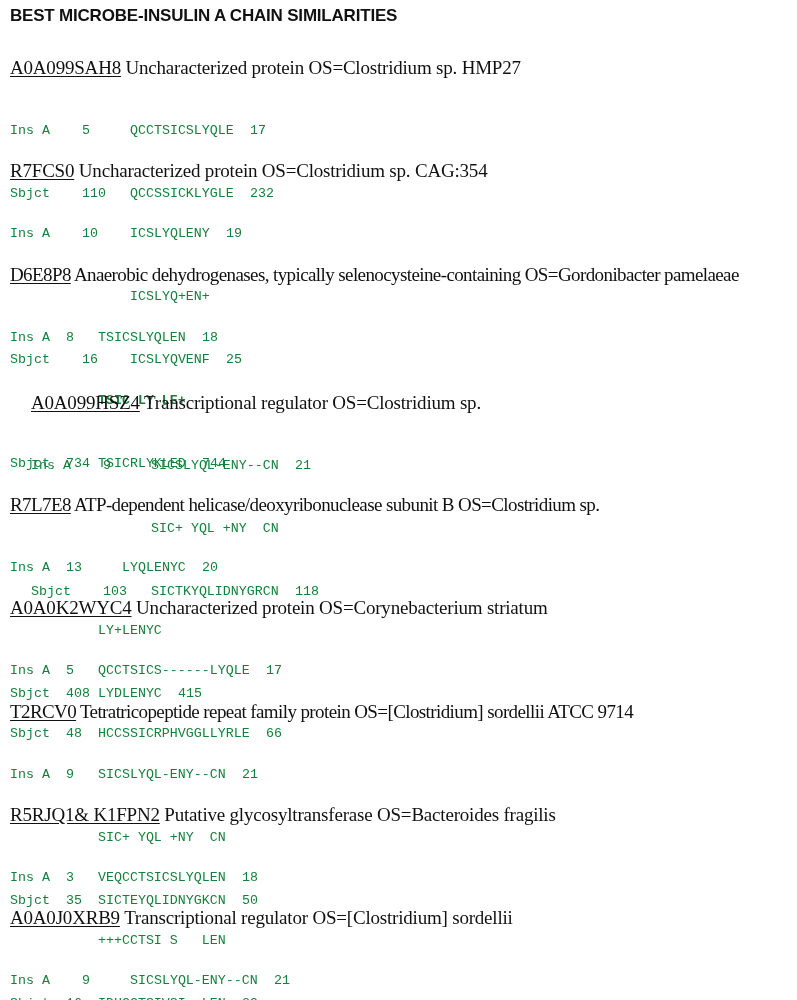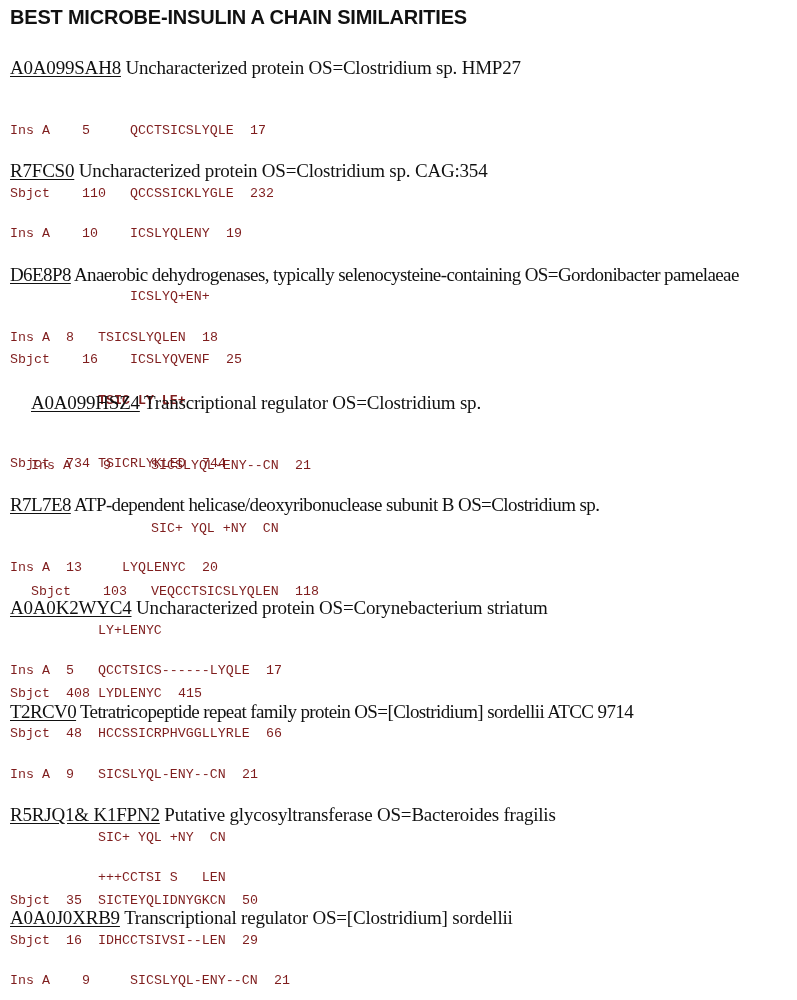--- a/index.html
+++ b/index.html
@@ -1,31 +1,31 @@
 <!DOCTYPE html>
 <html><head>
   <meta charset="utf-8">
   <style>
     html, body { margin: 0; padding: 0; background: #ffffff; }
     body { width: 797px; height: 1000px; overflow: hidden; position: relative; color: #111; }
     .title {
       position: absolute; left: 10px; top: 6px;
       font-family: "Liberation Sans", sans-serif; font-weight: bold;
-      font-size: 20px; letter-spacing: -0.2px; color: #111;
+      font-size: 17px; letter-spacing: -0.2px; color: #111;
     }
     .entry { position: absolute; left: 10px; width: 787px; }
     .hdr {
       font-family: "Liberation Serif", serif; font-size: 19px; line-height: 21px;
       color: #111; margin: 0; white-space: normal; letter-spacing: -0.2px;
     }
     .hdr .acc { text-decoration: underline; text-underline-offset: 2px; }
     .hdr.narrow { letter-spacing: -0.6px; }
     .aln {
       font-family: "Liberation Mono", monospace; font-size: 13.3px; line-height: 21px;
-      color: #7f1d1d; white-space: pre; margin: 0;
+      color: #15803d; white-space: pre; margin: 0;
     }
     .row { display: block; height: 21px; }
     .c1 { display: inline-block; }
     .c2 { display: inline-block; }
     .c3 { display: inline-block; }
   </style>
 </head>
 <body>
 
 <div class="title">BEST MICROBE-INSULIN A CHAIN SIMILARITIES</div>
@@ -52,21 +52,21 @@
       <span class="row"><span class="c1" style="width: 56px;">Ins A</span><span class="c2" style="width: 32px;">8</span><span class="c3" style="width: 104px;">TSICSLYQLEN</span><span>18</span></span>
       <span class="row"><span class="c1" style="width: 56px;"></span><span class="c2" style="width: 32px;"></span><span class="c3" style="width: 104px; font-weight: bold;">TSIC LY LE+</span></span>
       <span class="row"><span class="c1" style="width: 56px;">Sbjct</span><span class="c2" style="width: 32px;">734</span><span class="c3" style="width: 104px;">TSICRLYKLED</span><span>744</span></span>
     </div>
   </div>
     <div class="entry" style="top: 392px; margin-left: 21px;">
     <div class="hdr"><span class="acc">A0A099HSZ4</span> <span>Transcriptional regulator OS=Clostridium sp.</span></div>
     <div class="aln">
       <span class="row"><span class="c1" style="width: 72px;">Ins A</span><span class="c2" style="width: 48px;">9</span><span class="c3" style="width: 144px;">SICSLYQL-ENY--CN</span><span>21</span></span>
       <span class="row"><span class="c1" style="width: 72px;"></span><span class="c2" style="width: 48px;"></span><span class="c3" style="width: 144px;">SIC+ YQL +NY  CN</span></span>
-      <span class="row"><span class="c1" style="width: 72px;">Sbjct</span><span class="c2" style="width: 48px;">103</span><span class="c3" style="width: 144px;">VEQCCTSICSLYQLEN</span><span>118</span></span>
+      <span class="row"><span class="c1" style="width: 72px;">Sbjct</span><span class="c2" style="width: 48px;">103</span><span class="c3" style="width: 144px;">SICTKYQLIDNYGRCN</span><span>118</span></span>
     </div>
   </div>
     <div class="entry" style="top: 494px;">
     <div class="hdr narrow"><span class="acc">R7L7E8</span> <span>ATP-dependent helicase/deoxyribonuclease subunit B OS=Clostridium sp.</span></div>
     <div class="aln">
       <span class="row"><span class="c1" style="width: 56px;">Ins A</span><span class="c2" style="width: 32px;">13</span><span class="c3" style="width: 80px; margin-left: 24px;">LYQLENYC</span><span>20</span></span>
       <span class="row"><span class="c1" style="width: 56px;"></span><span class="c2" style="width: 32px;"></span><span class="c3" style="width: 80px;">LY+LENYC</span></span>
       <span class="row"><span class="c1" style="width: 56px;">Sbjct</span><span class="c2" style="width: 32px;">408</span><span class="c3" style="width: 80px;">LYDLENYC</span><span>415</span></span>
     </div>
   </div>
@@ -81,20 +81,21 @@
     <div class="hdr narrow"><span class="acc">T2RCV0</span> <span>Tetratricopeptide repeat family protein OS=[Clostridium] sordellii ATCC 9714</span></div>
     <div class="aln">
       <span class="row"><span class="c1" style="width: 56px;">Ins A</span><span class="c2" style="width: 32px;">9</span><span class="c3" style="width: 144px;">SICSLYQL-ENY--CN</span><span>21</span></span>
       <span class="row"><span class="c1" style="width: 56px;"></span><span class="c2" style="width: 32px;"></span><span class="c3" style="width: 144px;">SIC+ YQL +NY  CN</span></span>
       <span class="row"><span class="c1" style="width: 56px;">Sbjct</span><span class="c2" style="width: 32px;">35</span><span class="c3" style="width: 144px;">SICTEYQLIDNYGKCN</span><span>50</span></span>
     </div>
   </div>
     <div class="entry" style="top: 804px;">
     <div class="hdr"><span class="acc">R5RJQ1&amp; K1FPN2</span> <span>Putative glycosyltransferase OS=Bacteroides fragilis</span></div>
     <div class="aln">
+      <span class="row"><span class="c1" style="width: 56px;">Ins A</span><span class="c2" style="width: 32px;">3</span><span class="c3" style="width: 144px;">VEQCCTSICSLYQLEN</span><span>18</span></span>
       <span class="row"><span class="c1" style="width: 56px;"></span><span class="c2" style="width: 32px;"></span><span class="c3" style="width: 144px;">+++CCTSI S   LEN</span></span>
       <span class="row"><span class="c1" style="width: 56px;">Sbjct</span><span class="c2" style="width: 32px;">16</span><span class="c3" style="width: 144px;">IDHCCTSIVSI--LEN</span><span>29</span></span>
     </div>
   </div>
     <div class="entry" style="top: 907px;">
     <div class="hdr"><span class="acc">A0A0J0XRB9</span> <span>Transcriptional regulator OS=[Clostridium] sordellii</span></div>
     <div class="aln">
       <span class="row"><span class="c1" style="width: 72px;">Ins A</span><span class="c2" style="width: 48px;">9</span><span class="c3" style="width: 144px;">SICSLYQL-ENY--CN</span><span>21</span></span>
       
       

